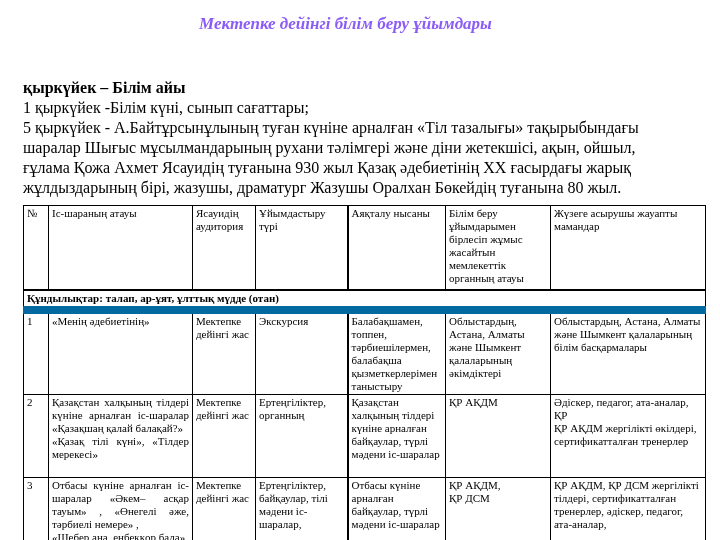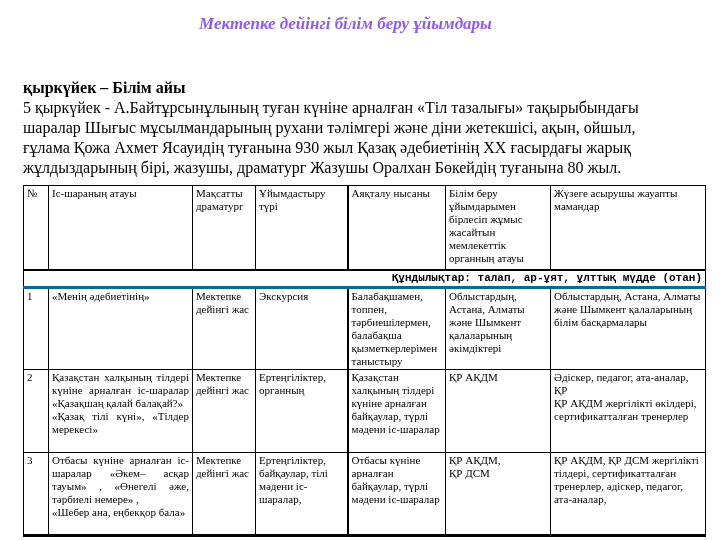--- a/index.html
+++ b/index.html
@@ -37,56 +37,56 @@
     padding: 1px 3px;
     vertical-align: top;
     font-weight: normal;
     white-space: pre-line;
     overflow: hidden;
   }
   .schedule th { text-align: left; }
   .thick-left { border-left: 2.5px solid #000 !important; }
   .values-row td {
     border-top: 2.5px solid #000;
-    border-bottom: 3px solid #0369a1;
-    text-align: right;
+    border-bottom: 8px solid #0369a1;
+    text-align: left;
     font-weight: bold;
     white-space: normal;
-    font-family: Liberation Mono, monospace;
   }
   .c { text-align: left; }
   .j { text-align: justify; margin-top: 16px; }
 </style>
 </head>
 <body>
 
 <div class="page">
 
   <div class="doc-title" id="doc-title" style="color: #8b5cf6;">Мектепке дейінгі білім беру ұйымдары</div>
 
   <div class="intro">
     <div class="intro-heading">қыркүйек – Білім айы</div>
+    <div>1 қыркүйек -Білім күні, сынып сағаттары;</div>
     <div>5 қыркүйек - А.Байтұрсынұлының туған күніне арналған «Тіл тазалығы»  тақырыбындағы шаралар Шығыс мұсылмандарының рухани тәлімгері және діни жетекшісі, ақын, ойшыл, ғұлама Қожа Ахмет Ясауидің туғанына 930 жыл Қазақ әдебиетінің ХХ ғасырдағы жарық жұлдыздарының бірі, жазушы, драматург Жазушы Оралхан Бөкейдің туғанына 80 жыл.</div>
   </div>
 
   <table class="schedule">
     <colgroup>
       <col style="width:25px">
       <col style="width:144px">
       <col style="width:63px">
       <col style="width:92px">
       <col style="width:98px">
       <col style="width:105px">
       <col style="width:155px">
     </colgroup>
     <tbody>
       <tr style="height:84px">
         <th>№</th>
         <th>Іс-шараның атауы</th>
-        <th>Мақсатты драматург</th>
+        <th>Ясауидің аудитория</th>
         <th>Ұйымдастыру түрі</th>
         <th class="thick-left">Аяқталу нысаны</th>
         <th class="j">Білім беру ұйымдарымен бірлесіп жұмыс жасайтын мемлекеттік органның атауы</th>
         <th class="j">Жүзеге асырушы жауапты мамандар</th>
       </tr>
 
       <tr class="values-row" style="height:14px">
         <td colspan="7">Құндылықтар: талап, ар-ұят, ұлттық мүдде (отан)</td>
       </tr>
 

